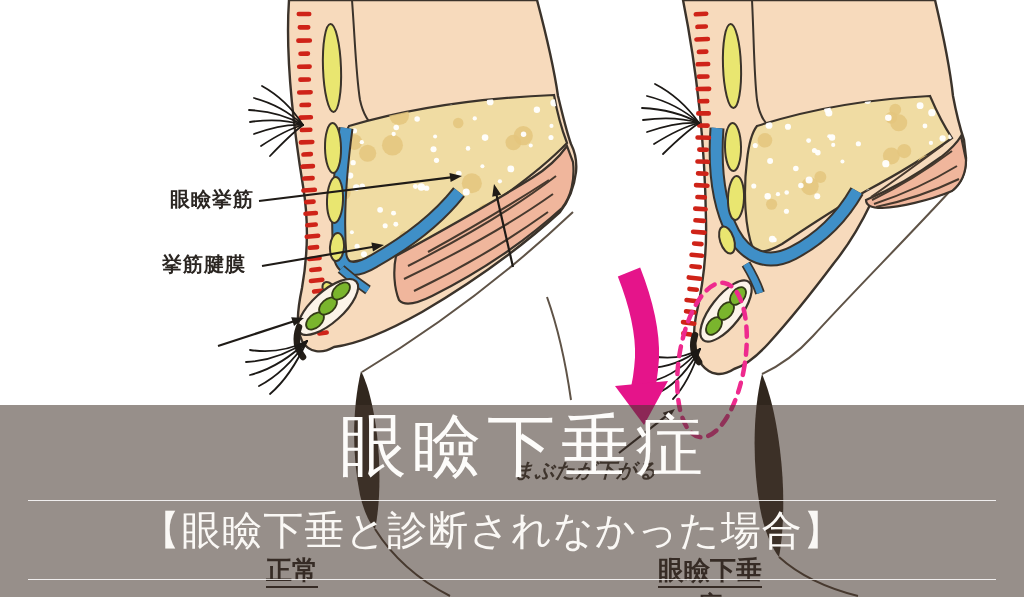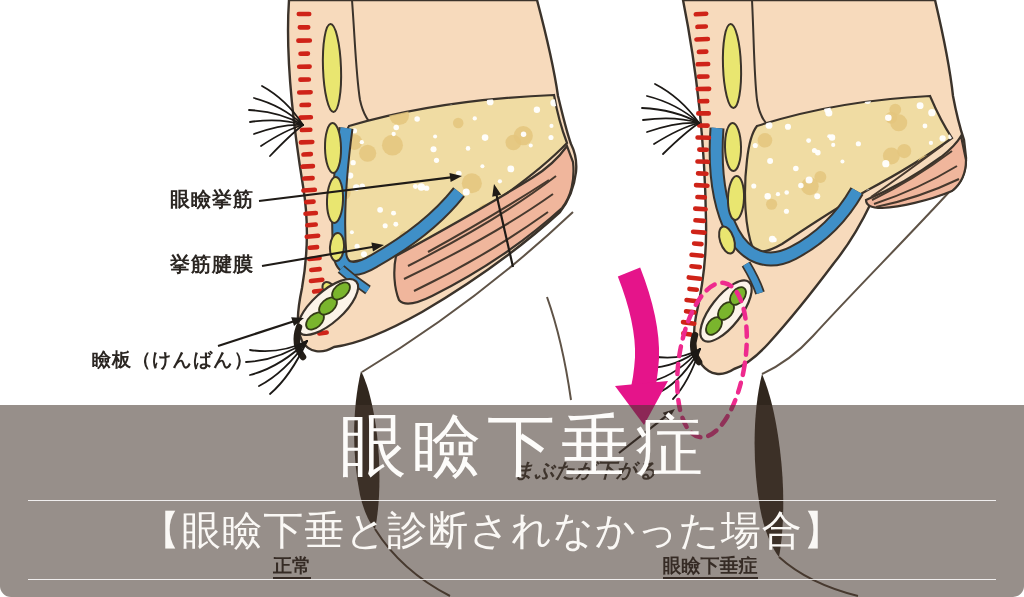--- a/index.html
+++ b/index.html
@@ -1,22 +1,22 @@
 <!DOCTYPE html>
 <html><head>
 <meta charset="utf-8">
 <style>
   html,body{margin:0;padding:0;background:#ffffff;}
   .stage{position:relative;width:1024px;height:597px;overflow:hidden;background:#ffffff;
-         font-family:"Liberation Sans","DejaVu Sans",sans-serif;border-radius:11px;}
+         font-family:"Liberation Sans","DejaVu Sans",sans-serif;}
   .stage svg{position:absolute;left:0;top:0;}
   .anno-label{position:absolute;z-index:1;color:#2b2622;font-weight:bold;font-size:20px;
               letter-spacing:1px;white-space:nowrap;}
   .droop-label{position:absolute;z-index:1;color:#35302b;font-weight:bold;font-size:20px;white-space:nowrap;}
-  .cap{position:absolute;z-index:1;text-align:center;font-weight:bold;font-size:19px;color:#221d19;}
+  .cap{position:absolute;z-index:1;text-align:center;font-weight:bold;font-size:26px;color:#221d19;}
   .cap span{border-bottom:2px solid #221d19;padding-bottom:1px;}
   .banner{position:absolute;z-index:2;left:0;top:405px;width:1024px;height:192px;
           background:rgba(70,55,47,0.56);}
   .banner-title{position:absolute;top:4px;left:0;right:0;text-align:center;
                 transform:translateX(12px);
                 font-family:"Liberation Serif","DejaVu Serif",serif;
                 font-size:68px;letter-spacing:6px;color:#fdfcfa;line-height:1.1;}
   .banner-sub{position:absolute;top:103px;left:0;right:0;text-align:center;
               transform:translateX(-20px);
               font-family:"Liberation Serif","DejaVu Serif",serif;
@@ -373,22 +373,21 @@
         <line x1="218" y1="346" x2="295.4421571166195" y2="320.78627442714713" stroke="#1f1b17" stroke-width="2.2"></line>
         <polygon points="304,318 294.01363864047903,326.08904115436843 291.16544700383974,317.3410239846906" fill="#1f1b17"></polygon>
         <line x1="513" y1="267" x2="496.0082931507403" y2="192.77307007954968" stroke="#1f1b17" stroke-width="2.2"></line>
         <polygon points="494,184 501.1617377972013,194.67096582902118 492.1937106047728,196.72388771644458" fill="#1f1b17"></polygon>
         <line x1="619" y1="453" x2="667.9231349505982" y2="414.56039396738714" stroke="#1f1b17" stroke-width="2.2"></line>
         <polygon points="675,409 668.4061590730176,420.03092298176597 662.7222007952442,412.79679426459967" fill="#1f1b17"></polygon>
       </g>
   </svg>
 
   <div class="anno-label" style="left:170px;top:186px;">眼瞼挙筋</div>
-  <div class="anno-label" style="left:170px;top:251px;font-family:Liberation Mono, monospace;">挙筋腱膜</div>
-  <div class="anno-label" style="left:92px;top:347px;font-size:19px;">瞼板（けんばん）</div>
+  <div class="anno-label" style="left:162px;top:251px;font-family:Liberation Mono, monospace;">挙筋腱膜</div>
 
   <div class="droop-label" style="left:514px;top:457px;font-style:italic;">まぶたが下がる</div>
 
   <div class="cap" style="left:252px;top:553px;width:80px;"><span>正常</span></div>
   <div class="cap" style="left:650px;top:553px;width:120px;"><span>眼瞼下垂症</span></div>
 
   <div class="banner">
     <div class="banner-title">眼瞼下垂症</div>
     <div class="banner-line line1"></div>
     <div class="banner-sub">【眼瞼下垂と診断されなかった場合】</div>

